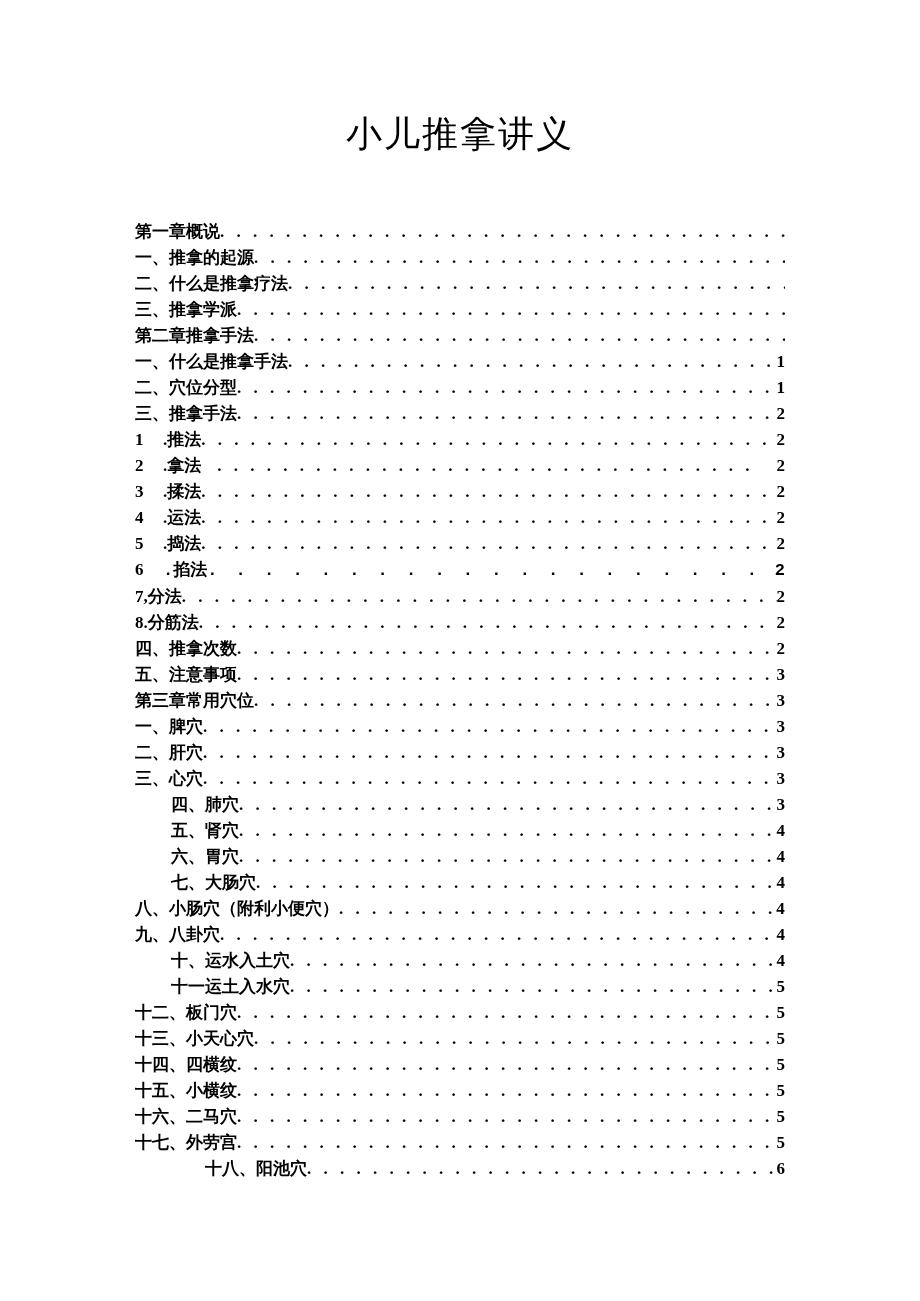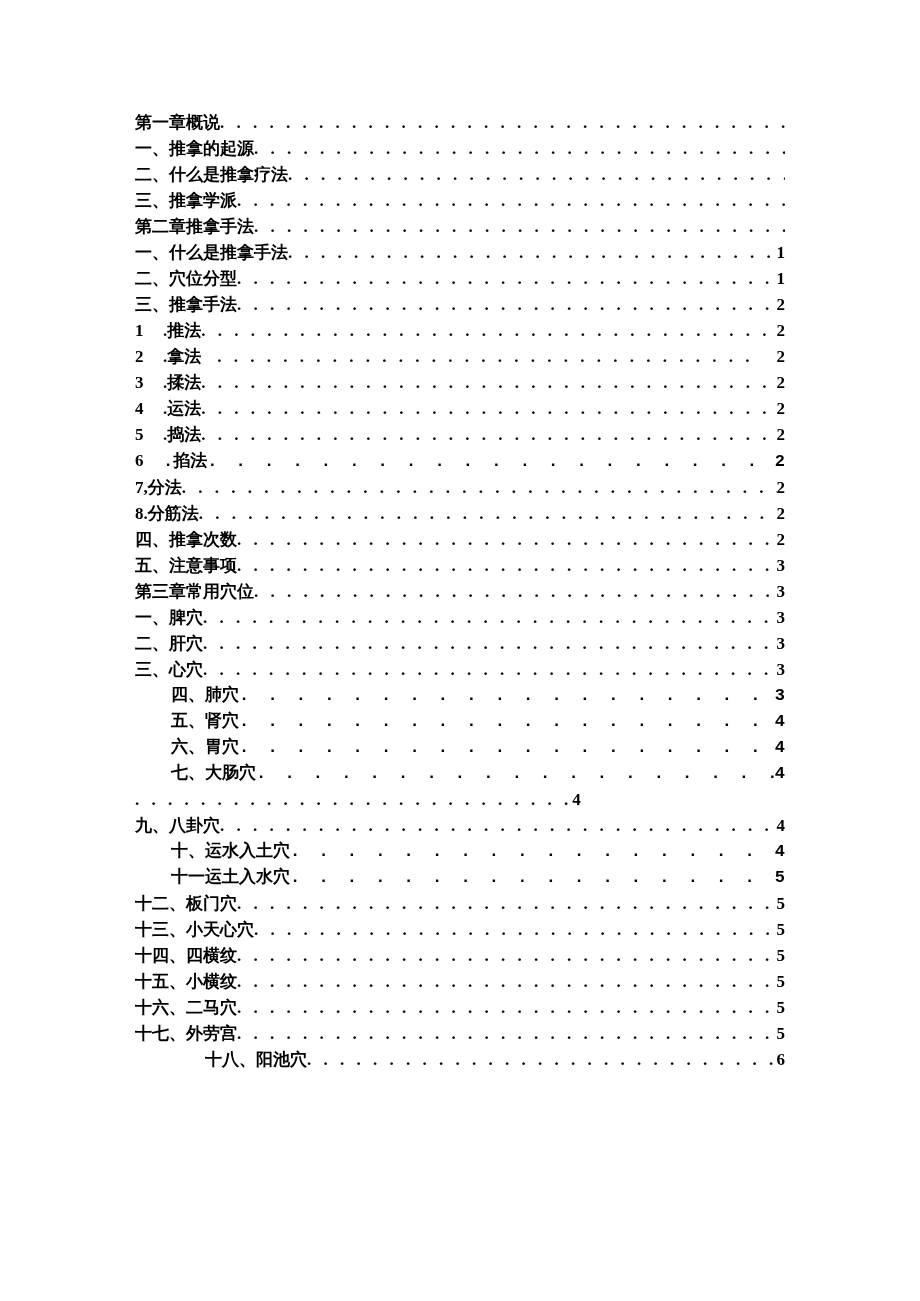--- a/index.html
+++ b/index.html
@@ -47,38 +47,39 @@
     .dots {
       flex: 0 1 auto;
       overflow: hidden;
       letter-spacing: 4px;
       font-weight: bold;
     }
     .entry-page {
       flex: 0 0 auto;
       font-weight: bold;
     }
-    .indent-1 { padding-left: 36px; font-family: Liberation Mono, monospace; }
+    .indent-1 { padding-left: 36px; }
     .indent-2 { padding-left: 70px; }
     .numbered {
       display: flex;
       align-items: baseline;
       font-size: 17px;
       line-height: 26px;
       font-weight: bold;
     }
     .num-prefix {
       width: 28px;
       flex: 0 0 auto;
     }
   </style>
 </head>
 <body>
 
 <div class="page">
+  <h1 class="title">小儿推拿讲义</h1>
   <div id="toc-list">
       <div class="entry">
         <span class="entry-label">第一章概说</span>
         <span class="dots"> . . . . . . . . . . . . . . . . . . . . . . . . . . . . . . . . . . . . . . . .</span>
         <span class="entry-page"></span>
       </div>
       <div class="entry">
         <span class="entry-label">一、推拿的起源</span>
         <span class="dots"> . . . . . . . . . . . . . . . . . . . . . . . . . . . . . . . . . . . .</span>
         <span class="entry-page"></span>
@@ -215,20 +216,21 @@
         <span class="entry-label">六、胃穴</span>
         <span class="dots"> . . . . . . . . . . . . . . . . . . . . . . . . . . . . . . . . . . . . . . . . . . .</span>
         <span class="entry-page">4</span>
       </div>
       <div class="entry indent-1">
         <span class="entry-label">七、大肠穴</span>
         <span class="dots"> . . . . . . . . . . . . . . . . . . . . . . . . . . . . . . . . . . . . . . . .</span>
         <span class="entry-page">4</span>
       </div>
       <div class="entry">
+        <span class="entry-label">八、小肠穴（附利小便穴）</span>
         <span class="dots"> . . . . . . . . . . . . . . . . . . . . . . . . . . .</span>
         <span class="entry-page">4</span>
       </div>
       <div class="entry">
         <span class="entry-label">九、八卦穴</span>
         <span class="dots">. . . . . . . . . . . . . . . . . . . . . . . . . . . . . . . . . . . . . . . . . .</span>
         <span class="entry-page">4</span>
       </div>
       <div class="entry indent-1">
         <span class="entry-label">十、运水入土穴</span>

